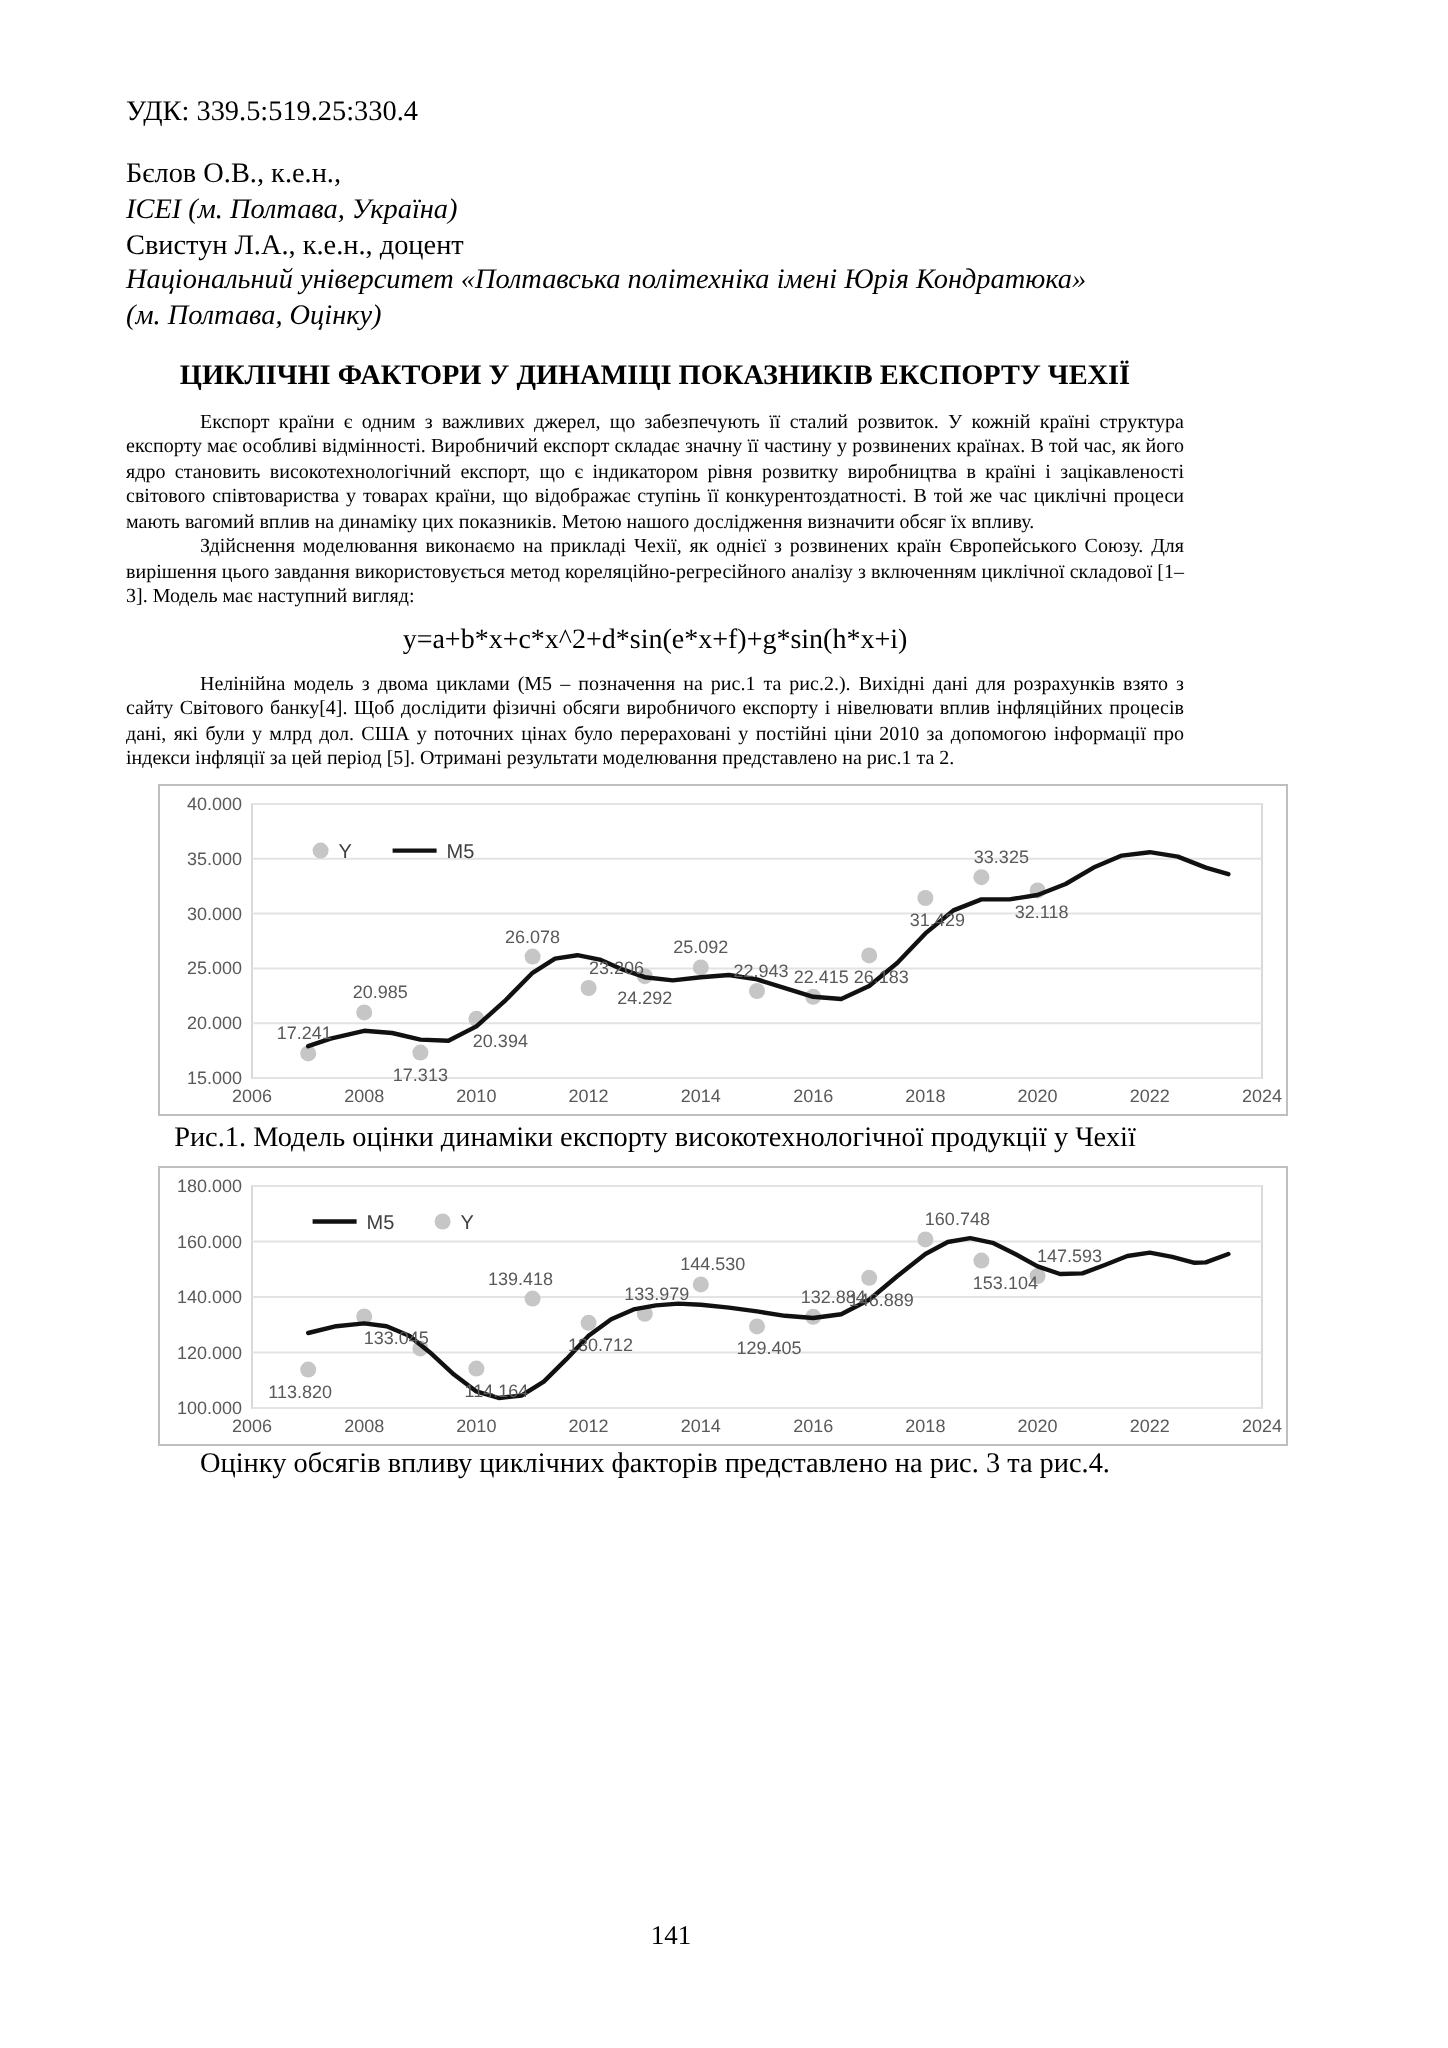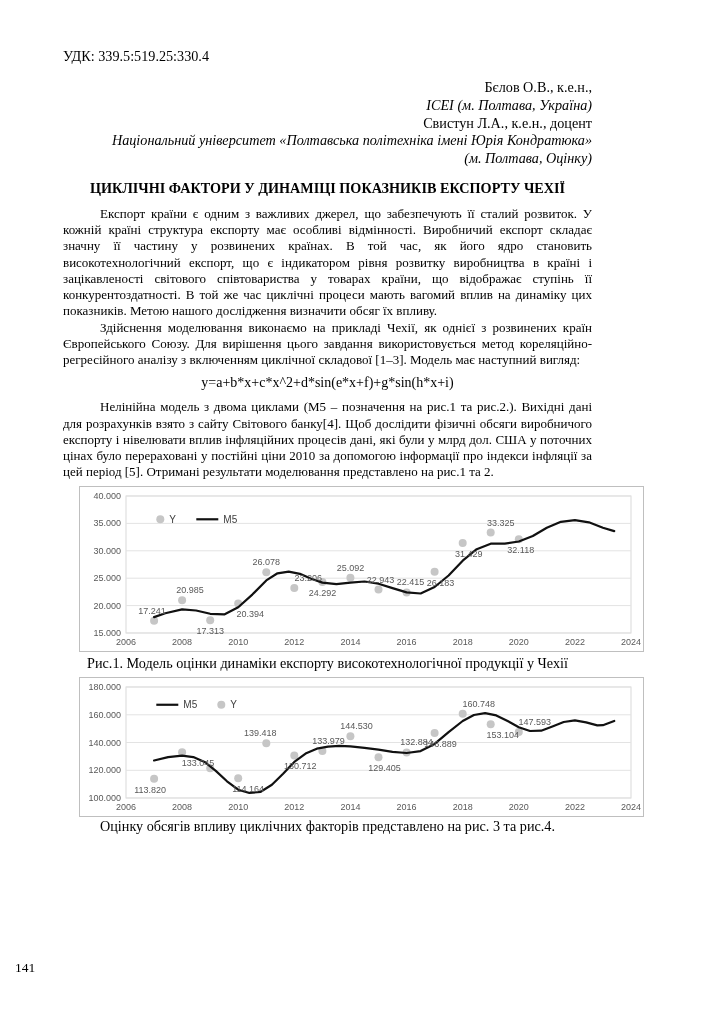--- a/index.html
+++ b/index.html
@@ -1,33 +1,33 @@
 <!DOCTYPE html>
 <html><head>
 <meta charset="utf-8">
 <style>
   * { margin:0; padding:0; box-sizing:border-box; }
   html, body { width:724px; height:1024px; background:#ffffff; }
   body { font-family:"Liberation Serif", serif; color:#000; }
   .page { position:relative; width:656px; height:1024px; padding:48px 64px 0 63px; overflow:hidden; background:#fff; }
   .udc { font-size:14.2px; margin-bottom:14px; }
-  .authors { text-align:right; font-size:14.2px; line-height:1.25; }
+  .authors { text-align:left; font-size:14.2px; line-height:1.25; }
   .authors .it { font-style:italic; }
   .article-title { text-align:center; font-weight:bold; font-size:14.2px; margin:12px 0 9px; }
-  p.body { font-size:13px; line-height:1.25; text-align:justify; text-indent:37px; }
+  p.body { font-size:10px; line-height:1.25; text-align:justify; text-indent:37px; }
   .formula { text-align:center; font-size:14px; margin:7px 0 8px; }
   .figure { border:1px solid #bfbfbf; background:#fff; margin:5px 0 0 16px; width:565px; }
   .figure svg { display:block; }
   svg text { font-family:"Liberation Sans", sans-serif; }
   svg .tick { font-size:9px; fill:#595959; }
   svg .dlabel { font-size:9px; fill:#595959; }
   svg .legend-label { font-size:10px; fill:#404040; }
   .caption { text-align:center; font-size:14.2px; margin:3px 0 4px; }
   .closing { text-align:center; font-size:14.2px; margin-top:1px; }
-  .pagenum { position:absolute; left:15px; right:0; bottom:48px; text-align:left; font-size:13.5px; }
+  .pagenum { position:absolute; left:15px; right:0; bottom:48px; text-align:center; font-size:13.5px; }
 </style>
 </head>
 <body>
 
 <div class="page">
 
   <div class="udc">УДК: 339.5:519.25:330.4</div>
 
   <div class="authors">
     <div>Бєлов О.В., к.е.н.,</div>

